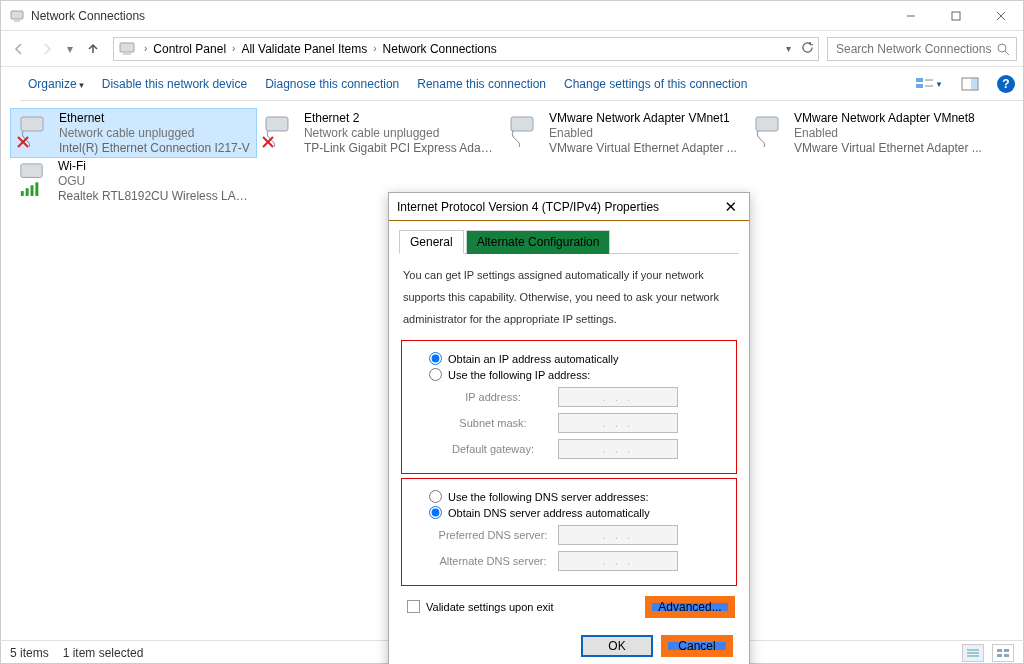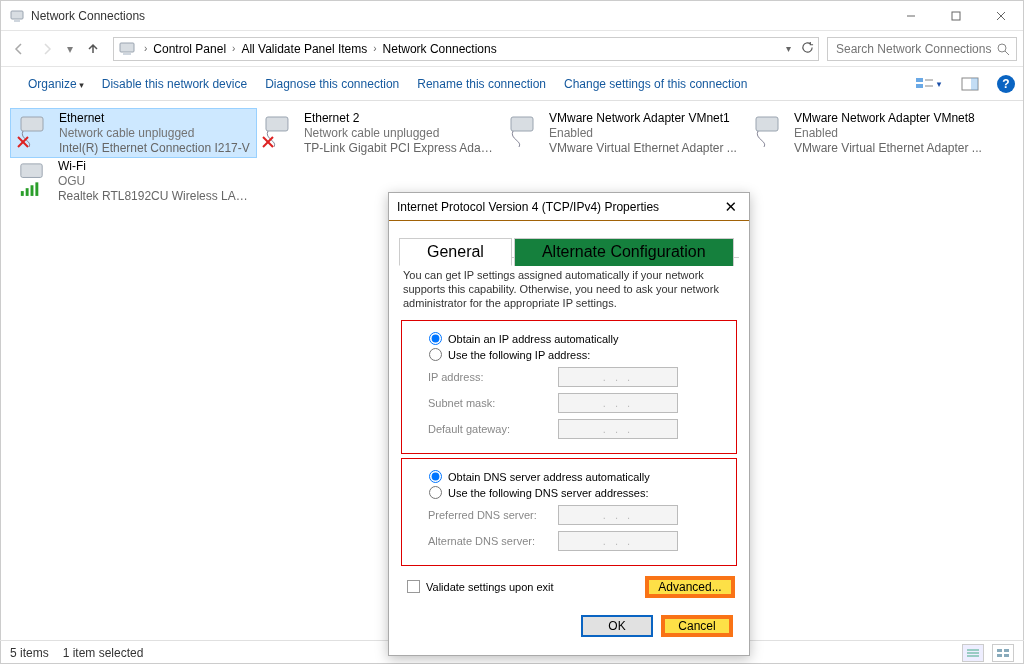--- a/index.html
+++ b/index.html
@@ -44,36 +44,36 @@
   .statusbar { position:absolute; bottom:0; left:0; right:0; height:24px; border-top:1px solid #e0e0e0; display:flex; align-items:center; padding:0 10px; gap:14px; color:#333;}
   .statusbar .sright { margin-left:auto; display:flex; gap:8px;}
   .viewbtn { width:22px; height:18px; border:1px solid #ccc; display:flex; align-items:center; justify-content:center;}
   .viewbtn.sel { background:#eef;}
   
   .dialog { position:absolute; top:192px; left:388px; width:362px; border:1px solid #aaa; background:#fff; box-shadow:0 3px 12px rgba(0,0,0,.25);}
   .dlg-title { height:28px; display:flex; align-items:center; padding:0 8px; border-bottom:1px solid #a16207; font-size:12px;}
   .dlg-title .x { margin-left:auto; font-size:15px; padding:0 4px;}
   .dlg-body { padding:6px 10px 10px 10px; background:#fff;}
   .tabs { display:flex; border-bottom:1px solid #ccc; margin-top:2px;}
-  .tab { padding:4px 27px; border:1px solid #ccc; border-bottom:none; background:#fff; position:relative; top:9px; margin-right:2px; font-size:16px;}
+  .tab { padding:4px 10px; border:1px solid #ccc; border-bottom:none; background:#fff; position:relative; top:1px; margin-right:2px; font-size:12px;}
   .tab.active { background:#fff; border-bottom:1px solid #fff;}
   .tab:not(.active){ background:#15803d;}
-  .infotext { font-size:11px; color:#333; padding:10px 4px 6px 4px; line-height:14px;}
+  .infotext { font-size:11px; color:#333; padding:10px 4px 6px 4px; line-height:22px;}
   .redbox { border:1px solid #d00; padding:8px 10px; margin:4px 2px;}
   .radiorow { display:flex; align-items:center; gap:6px; margin:3px 17px;}
   .radiorow input[type=radio]{ margin:0;}
   .radiorow label { font-size:11px;}
-  .fieldrow { display:flex; align-items:center; margin:6px 0 6px 16px;}
+  .fieldrow { display:flex; align-items:center; margin:6px 0 6px 16px;text-align:center;}
   .fieldrow .flabel { width:130px; color:#888; font-size:11px;}
   .fieldrow .ipbox { width:120px; height:20px; border:1px solid #bbb; background:#f4f4f4; color:#bbb; font-size:11px; display:flex; align-items:center; justify-content:center; letter-spacing:3px;}
   .chkrow { display:flex; align-items:center; gap:6px; margin:8px 4px;}
   .chkrow .cbx { width:13px; height:13px; border:1px solid #999; background:#fff;}
   .chkrow .clabel { font-size:11px;}
   .btnrow { display:flex; justify-content:flex-end; gap:8px; padding:8px 6px;}
-  .btn { min-width:72px; height:22px; border:4px solid #f97316; background:#fde047; display:flex; align-items:center; justify-content:center; font-size:12px; }
+  .btn { min-width:72px; height:22px; border:7px solid #f97316; background:#3b82f6; display:flex; align-items:center; justify-content:center; font-size:12px; }
   .btn.primary { border:2px solid #0a64c2; background:#e1e1e1;}
   .btn.adv { min-width:90px;}
   .dlg-lowrow { display:flex; align-items:center; margin:6px 4px;}
   
   .net-svg .body{ fill:#d8dde2; stroke:#9aa4b0;}
   .net-svg .cable{ stroke:#889; fill:none;}
   .net-svg .x{ stroke:#d22; stroke-width:2;}
   .wifi-bars rect{ fill:#2a9e2a;}
 </style>
 </head>
@@ -319,26 +319,26 @@
         <div class="ipbox">.     .     .</div>
       </div>
       <div class="fieldrow">
         <span class="flabel">Default gateway:</span>
         <div class="ipbox">.     .     .</div>
       </div>
     </div>
 
     <div class="redbox">
       <div class="radiorow">
+        <input type="radio" name="dnsmode" style="">
+        <label>Use the following DNS server addresses:</label>
+      </div>
+      <div class="radiorow">
         <input type="radio" name="dnsmode" checked="" style="">
         <label>Obtain DNS server address automatically</label>
-      </div>
-      <div class="radiorow">
-        <input type="radio" name="dnsmode" style="">
-        <label>Use the following DNS server addresses:</label>
       </div>
       <div class="fieldrow">
         <span class="flabel">Preferred DNS server:</span>
         <div class="ipbox">.     .     .</div>
       </div>
       <div class="fieldrow">
         <span class="flabel">Alternate DNS server:</span>
         <div class="ipbox">.     .     .</div>
       </div>
     </div>

